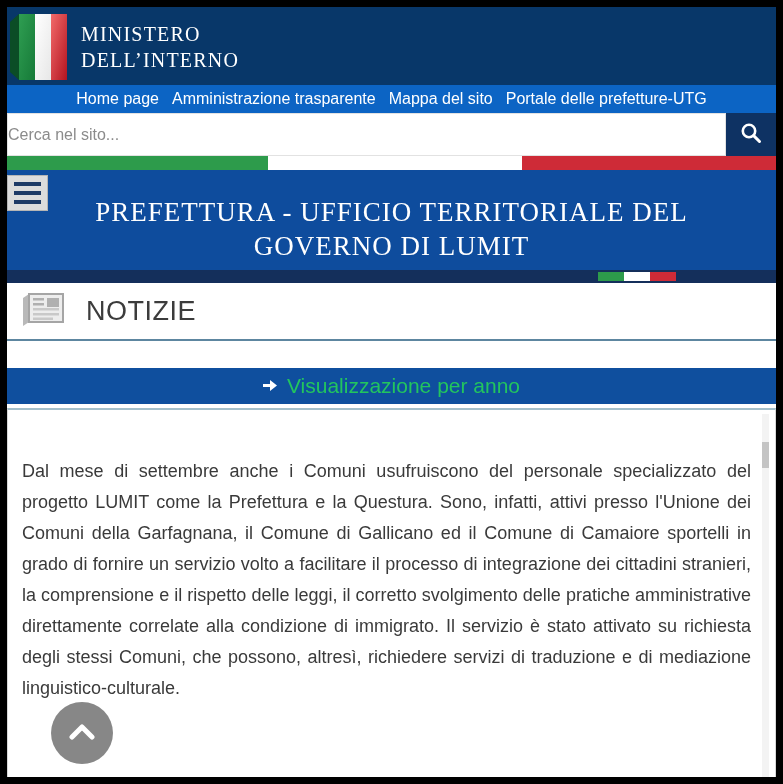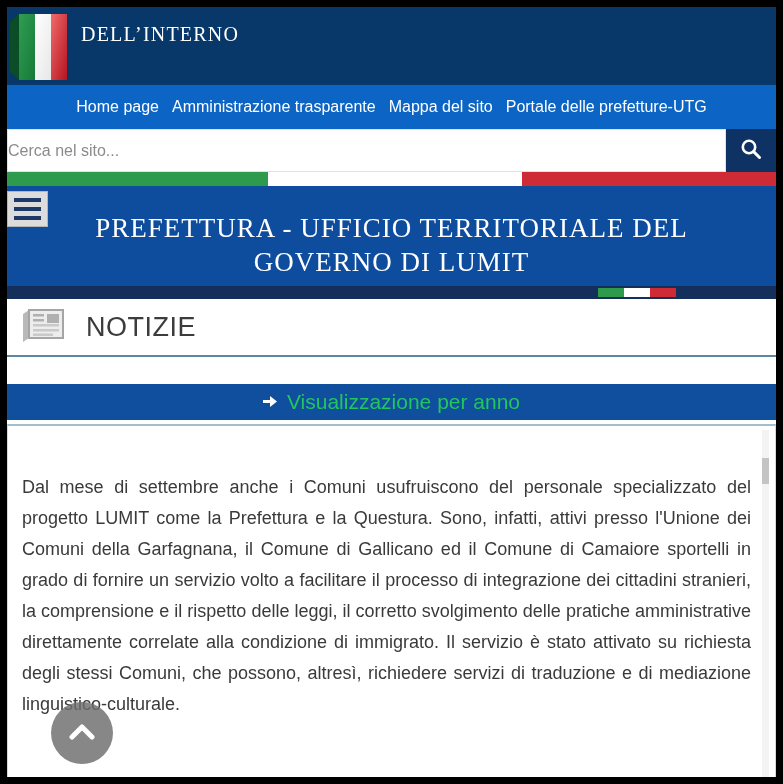--- a/index.html
+++ b/index.html
@@ -12,21 +12,21 @@
   
   .topbar { position:relative; height:78px; background:#083769; }
   .flag-logo { position:absolute; left:3px; top:5px; width:60px; height:70px; cursor:pointer; }
   .ministry {
     padding-top:14px; margin-left:74px; color:#fff;
     font-family:"Liberation Serif", serif; font-size:20px;
     letter-spacing:1.2px; line-height:26px;
   }
   
   .mainnav {
-    height:44px; background:#0c64c4; display:flex; align-items:center;
+    height:28px; background:#0c64c4; display:flex; align-items:center;
     justify-content:center; gap:13px;
   }
   .mainnav a { color:#fff; font-size:16px; text-decoration:none; cursor:pointer; white-space:nowrap; }
   
   .searchrow { height:43px; display:flex; background:#0c64c4; }
   .searchrow input {
     flex:1; border:1px solid #e2e2e2; outline:none; 
     font-size:16px; color:#14532d; font-family:"Liberation Sans", sans-serif;
   }
   .searchrow input::placeholder { color:#8b8b8b; }
@@ -110,20 +110,21 @@
               <stop offset="1" stop-color="#e7e7e7"></stop>
           </linearGradient>
         </defs>
         <polygon points="0,10 9,2 9,68 0,60" fill="#0b4d26"></polygon>
         <rect x="9" y="2" width="16" height="66" fill="url(#greg)"></rect>
         <rect x="25" y="2" width="16" height="66" fill="url(#whg)"></rect>
         <rect x="41" y="2" width="16" height="66" fill="url(#redg)"></rect>
       </svg>
     </div>
     <div class="ministry">
+      <div>MINISTERO</div>
       <div>DELL’INTERNO</div>
     </div>
   </header>
 
   <nav class="mainnav">
     <a>Home page</a>
     <a>Amministrazione trasparente</a>
     <a>Mappa del sito</a>
     <a>Portale delle prefetture-UTG</a>
   </nav>

